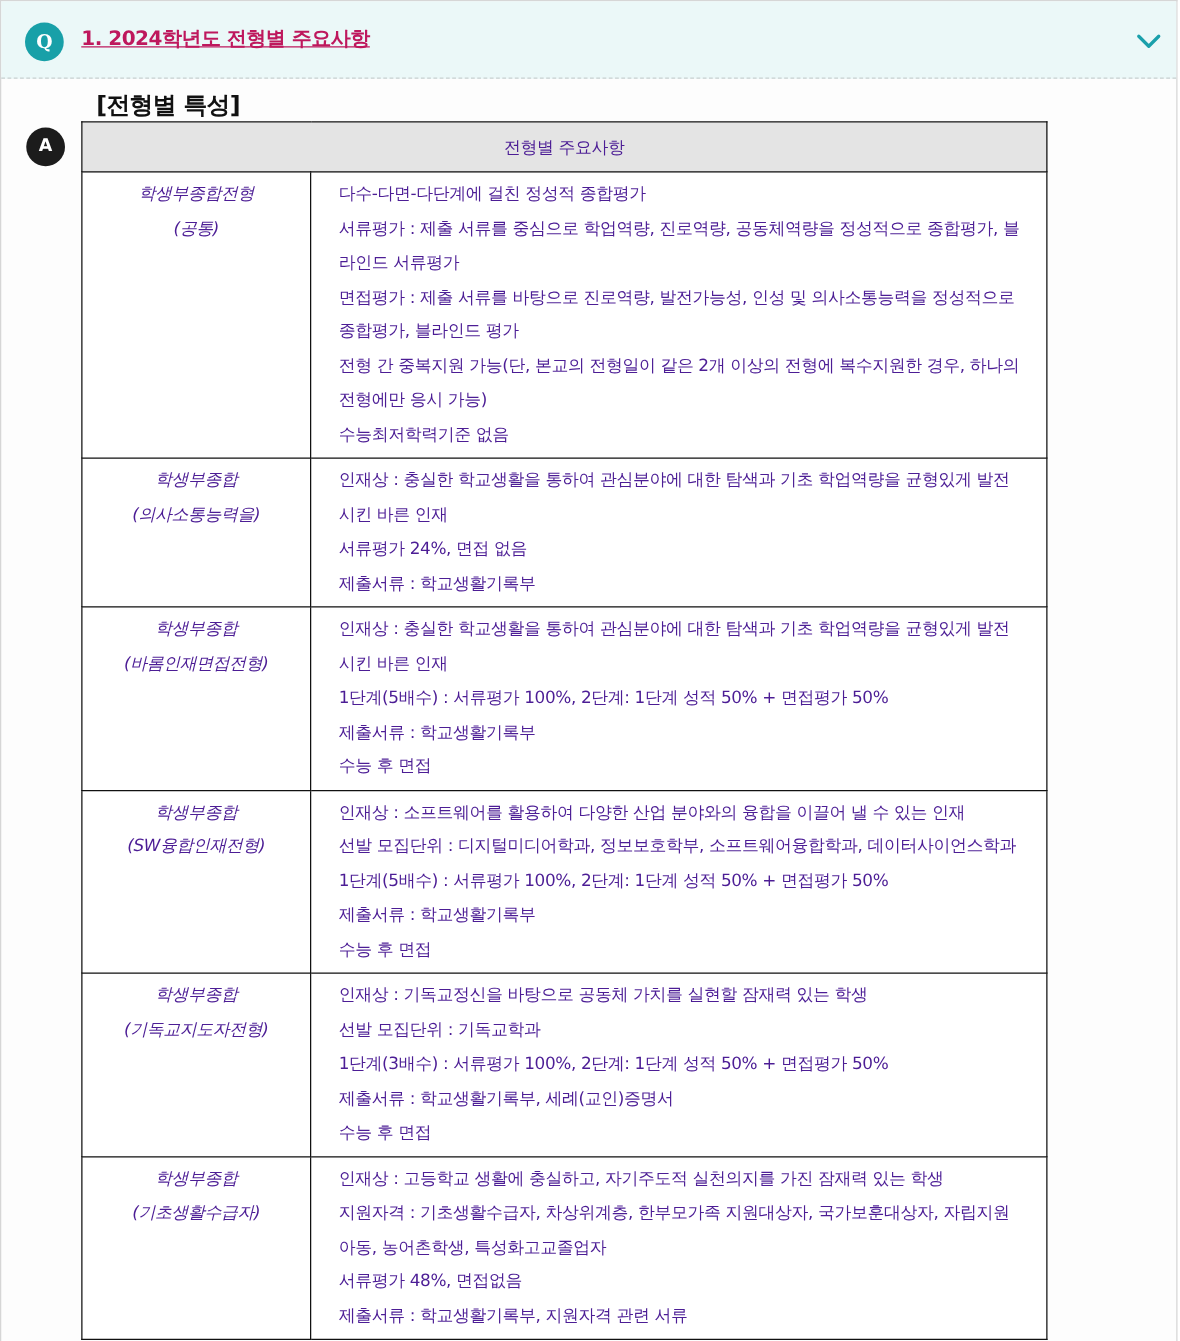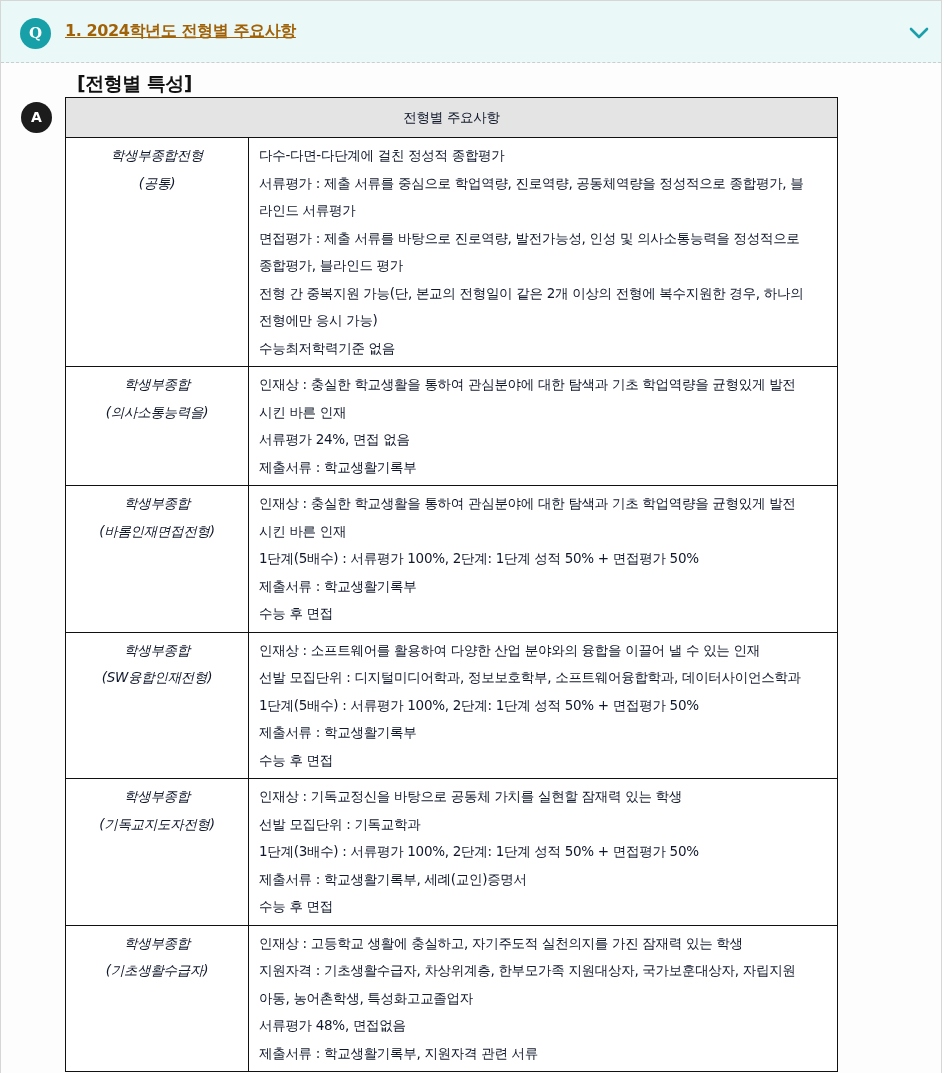--- a/index.html
+++ b/index.html
@@ -46,21 +46,21 @@
       font-weight: bold;
       font-size: 15px;
       line-height: 31px;
       text-align: center;
     }
     .q-title {
       position: absolute;
       left: 64px; top: 20px;
       font-size: 16px;
       font-weight: bold;
-      color: #a16207;
+      color: #be185d;
       text-decoration: underline;
       letter-spacing: -0.4px;
       cursor: pointer;
     }
     .q-toggle {
       position: absolute;
       right: 10px; top: 20px;
       width: 24px; height: 24px;
       cursor: pointer;
     }
@@ -83,21 +83,21 @@
       font-weight: bold;
       color: #111;
       letter-spacing: -0.5px;
     }
     table.info {
       position: absolute;
       left: 64px; top: 96px;
       width: 773px;
       border-collapse: collapse;
       font-size: 13.5px;
-      color: #0f172a;
+      color: #4c1d95;
       letter-spacing: -0.3px;
       background: #fff;
     }
     table.info th, table.info td {
       border: 1px solid #111;
       vertical-align: top;
     }
     table.info th {
       background: #e4e4e4;
       font-weight: normal;
@@ -113,21 +113,21 @@
       font-style: italic;
     }
     td.desc-cell {
       padding: 4px 8px 4px 10px;
     }
     .line {
       display: block;
       line-height: 27.5px;
       white-space: nowrap;
     }
-    .desc-cell .line { text-align: justify; }
+    .desc-cell .line { text-align: justify; margin-left: 12px; }
   </style>
 </head>
 <body>
 
 <div class="faq-wrap">
 
   <div class="q-header">
     <div class="q-badge">Q</div>
     <div class="q-title">1. 2024학년도 전형별 주요사항</div>
     <div class="q-toggle">

